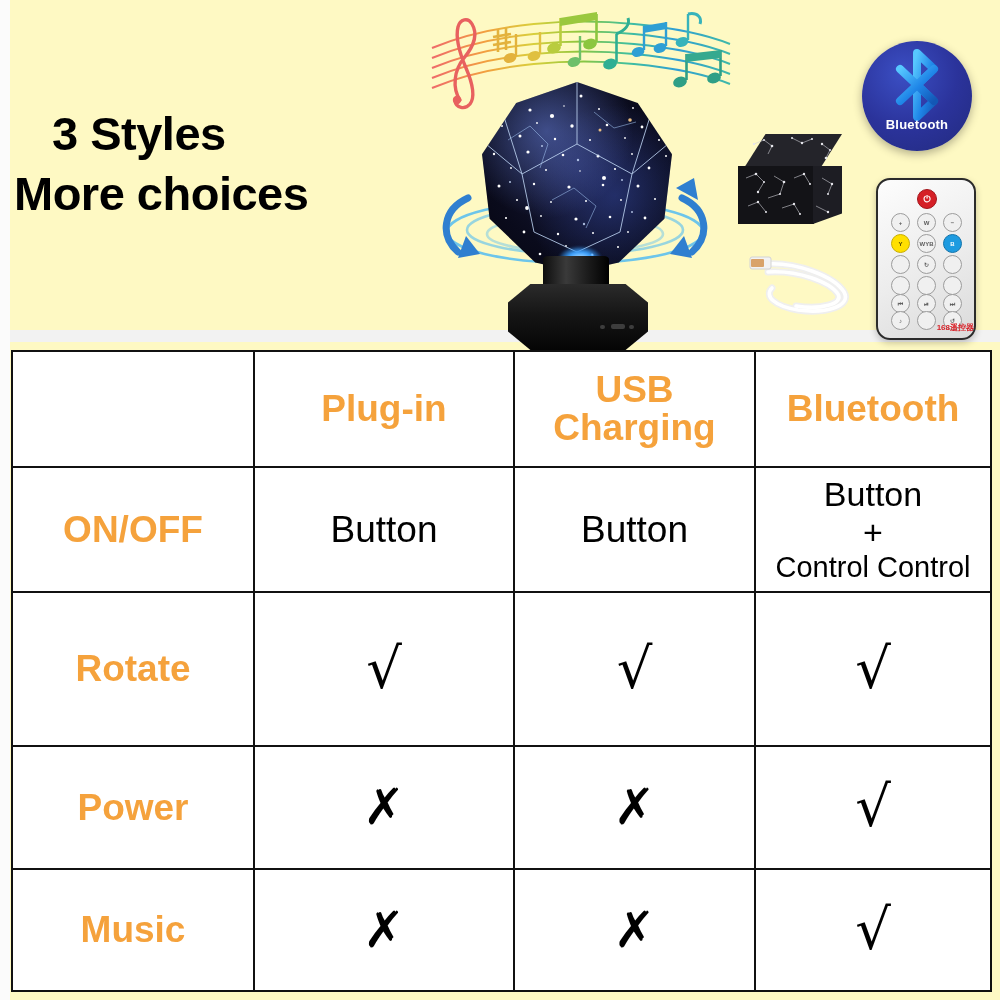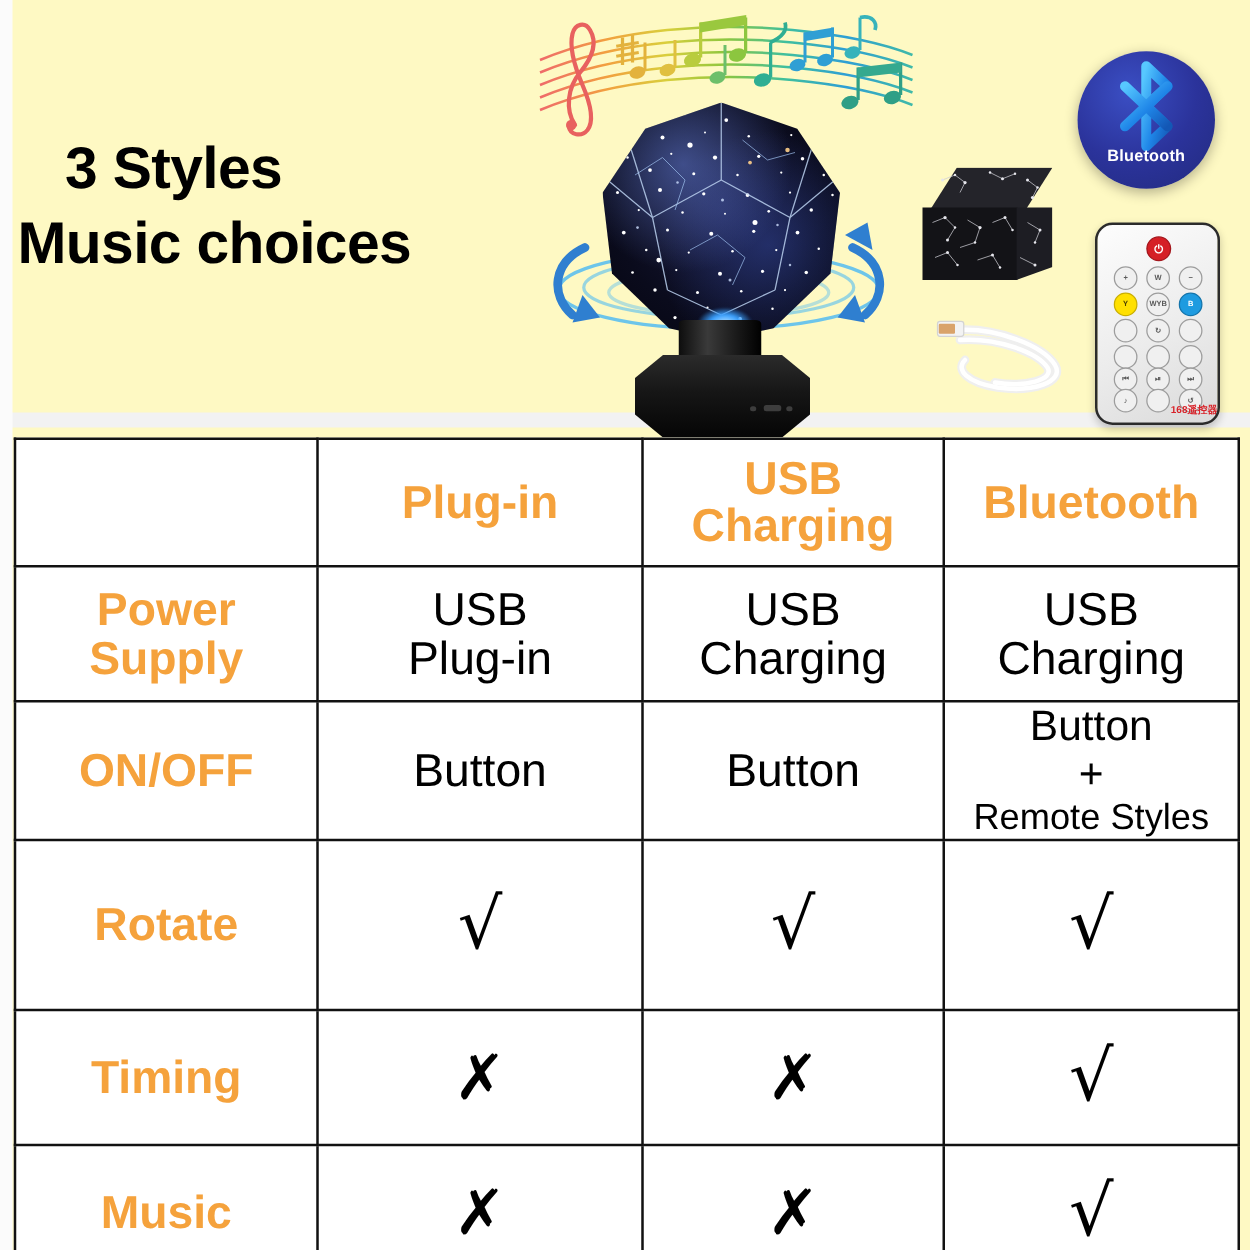--- a/index.html
+++ b/index.html
@@ -151,21 +151,21 @@
 </head>
 <body>
 
 <div id="page">
 
   <div class="seam"></div>
   <div class="seam2"></div>
 
   <div class="headline">
     <div class="hl-1">3 Styles</div>
-    <div class="hl-2">Music choices</div>
+    <div class="hl-2">More choices</div>
   </div>
 
   <div class="music">
     <svg width="310" height="118" viewBox="0 0 310 118">
       <defs>
         <linearGradient id="gstaff" x1="0" y1="0" x2="1" y2="0">
           <stop offset="0%" stop-color="#ef6a6a"></stop>
           <stop offset="18%" stop-color="#f2a03f"></stop>
           <stop offset="34%" stop-color="#d9cf3c"></stop>
           <stop offset="50%" stop-color="#8cc63f"></stop>
@@ -484,47 +484,37 @@
       </colgroup>
     <tbody>
       <tr class="r-head">
         <td></td>
         <td class="colhead">Plug-in</td>
         <td class="colhead">USB
 Charging</td>
         <td class="colhead">Bluetooth</td>
       </tr>
 
-      <tr class="r-power">
-        <td class="rowhead">Power
-Supply</td>
-        <td class="cell">USB
-Plug-in</td>
-        <td class="cell">USB
-Charging</td>
-        <td class="cell">USB
-Charging</td>
-      </tr>
 
       <tr class="r-onoff">
         <td class="rowhead">ON/OFF</td>
         <td class="cell">Button</td>
         <td class="cell">Button</td>
-        <td class="cell btn3"><div>Button</div><div>+</div><div class="rc">Remote Styles</div></td>
+        <td class="cell btn3"><div>Button</div><div>+</div><div class="rc">Control Control</div></td>
       </tr>
 
       <tr class="r-rot">
         <td class="rowhead">Rotate</td>
         <td class="mark">√</td>
         <td class="mark">√</td>
         <td class="mark">√</td>
       </tr>
 
       <tr class="r-tim">
-        <td class="rowhead">Timing</td>
+        <td class="rowhead">Power</td>
         <td class="mark x">✗</td>
         <td class="mark x">✗</td>
         <td class="mark">√</td>
       </tr>
 
       <tr class="r-mus">
         <td class="rowhead">Music</td>
         <td class="mark x">✗</td>
         <td class="mark x">✗</td>
         <td class="mark">√</td>

